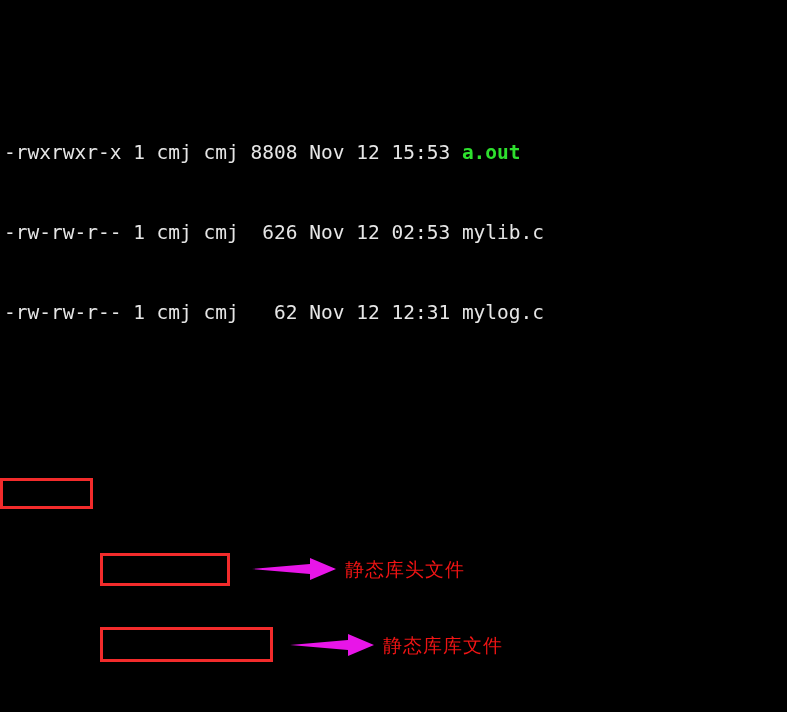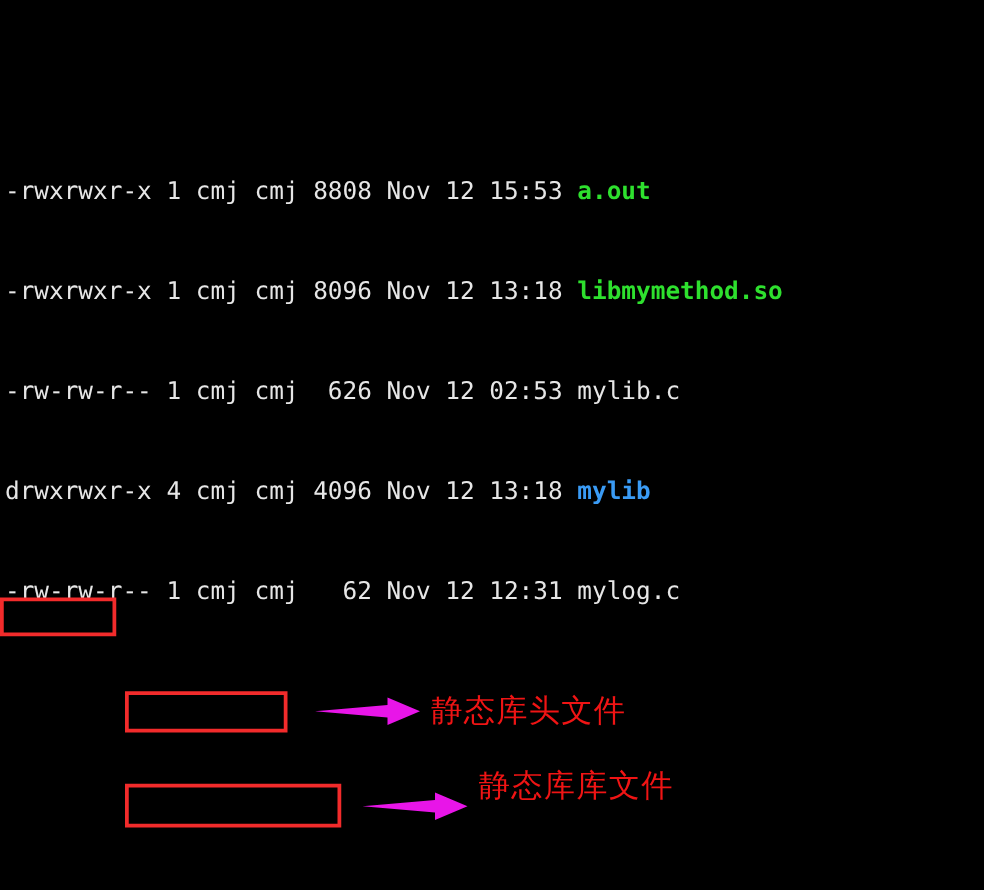--- a/index.html
+++ b/index.html
@@ -42,21 +42,21 @@
     pointer-events: none;
   }
   .arrow {
     position: absolute;
     pointer-events: none;
   }
   .cn-note {
     position: absolute;
     color: #f01414;
     font-family: "DejaVu Sans", "Liberation Sans", sans-serif;
-    font-size: 25px;
+    font-size: 19px;
     font-weight: 500;
     letter-spacing: 1px;
     white-space: nowrap;
   }
   .watermark {
     position: absolute;
     right: 8px;
     bottom: 6px;
     color: #8d8d8d;
     font-family: "DejaVu Sans", "Liberation Sans", sans-serif;
@@ -73,23 +73,21 @@
 </style>
 </head>
 <body>
 
 <div id="terminal">
 
   <div class="screen">
 
     
     <div class="line"><span class="c-white">-rwxrwxr-x 1 cmj cmj 8808 Nov 12 15:53 </span><span class="c-green">a.out</span></div>
-    <div class="line"><span class="c-white">-rwxrwxr-x 1 cmj cmj 8096 Nov 12 13:18 </span><span class="c-green">libmymethod.so</span></div>
     <div class="line"><span class="c-white">-rw-rw-r-- 1 cmj cmj  626 Nov 12 02:53 </span><span class="c-white">mylib.c</span></div>
-    <div class="line"><span class="c-white">drwxrwxr-x 4 cmj cmj 4096 Nov 12 13:18 </span><span class="c-blue">mylib</span></div>
     <div class="line"><span class="c-white">-rw-rw-r-- 1 cmj cmj   62 Nov 12 12:31 </span><span class="c-white">mylog.c</span></div>
     
     
     
     
     
     
     
     
 
@@ -119,20 +117,20 @@
   <div class="redbox" style="left:100px; top:595px; width:173px; height:35px;"></div>
 
   <svg class="arrow" style="left:252px; top:524px;" width="90" height="26" viewBox="0 0 90 26">
     <polygon points="0,13 58,8 58,2 84,13 58,24 58,18" fill="#e815e8"></polygon>
   </svg>
   <svg class="arrow" style="left:290px; top:600px;" width="90" height="26" viewBox="0 0 90 26">
     <polygon points="0,13 58,8 58,2 84,13 58,24 58,18" fill="#e815e8"></polygon>
   </svg>
 
   <div class="cn-note" style="left:345px; top:524px;">静态库头文件</div>
-  <div class="cn-note" style="left:383px; top:584px;text-align:center;">静态库库文件</div>
+  <div class="cn-note" style="left:383px; top:600px;text-align:center;">静态库库文件</div>
 
   <div class="screen" style="top:708px;"><span class="c-white">[cmj@VM-12-9-centos 2023_11_12]$ </span></div>
   <div class="cursor-block" style="left:259px; top:708px;"></div>
 
   <div class="watermark">CSDN @Gay~</div>
 
 </div>
 
 </body></html>

